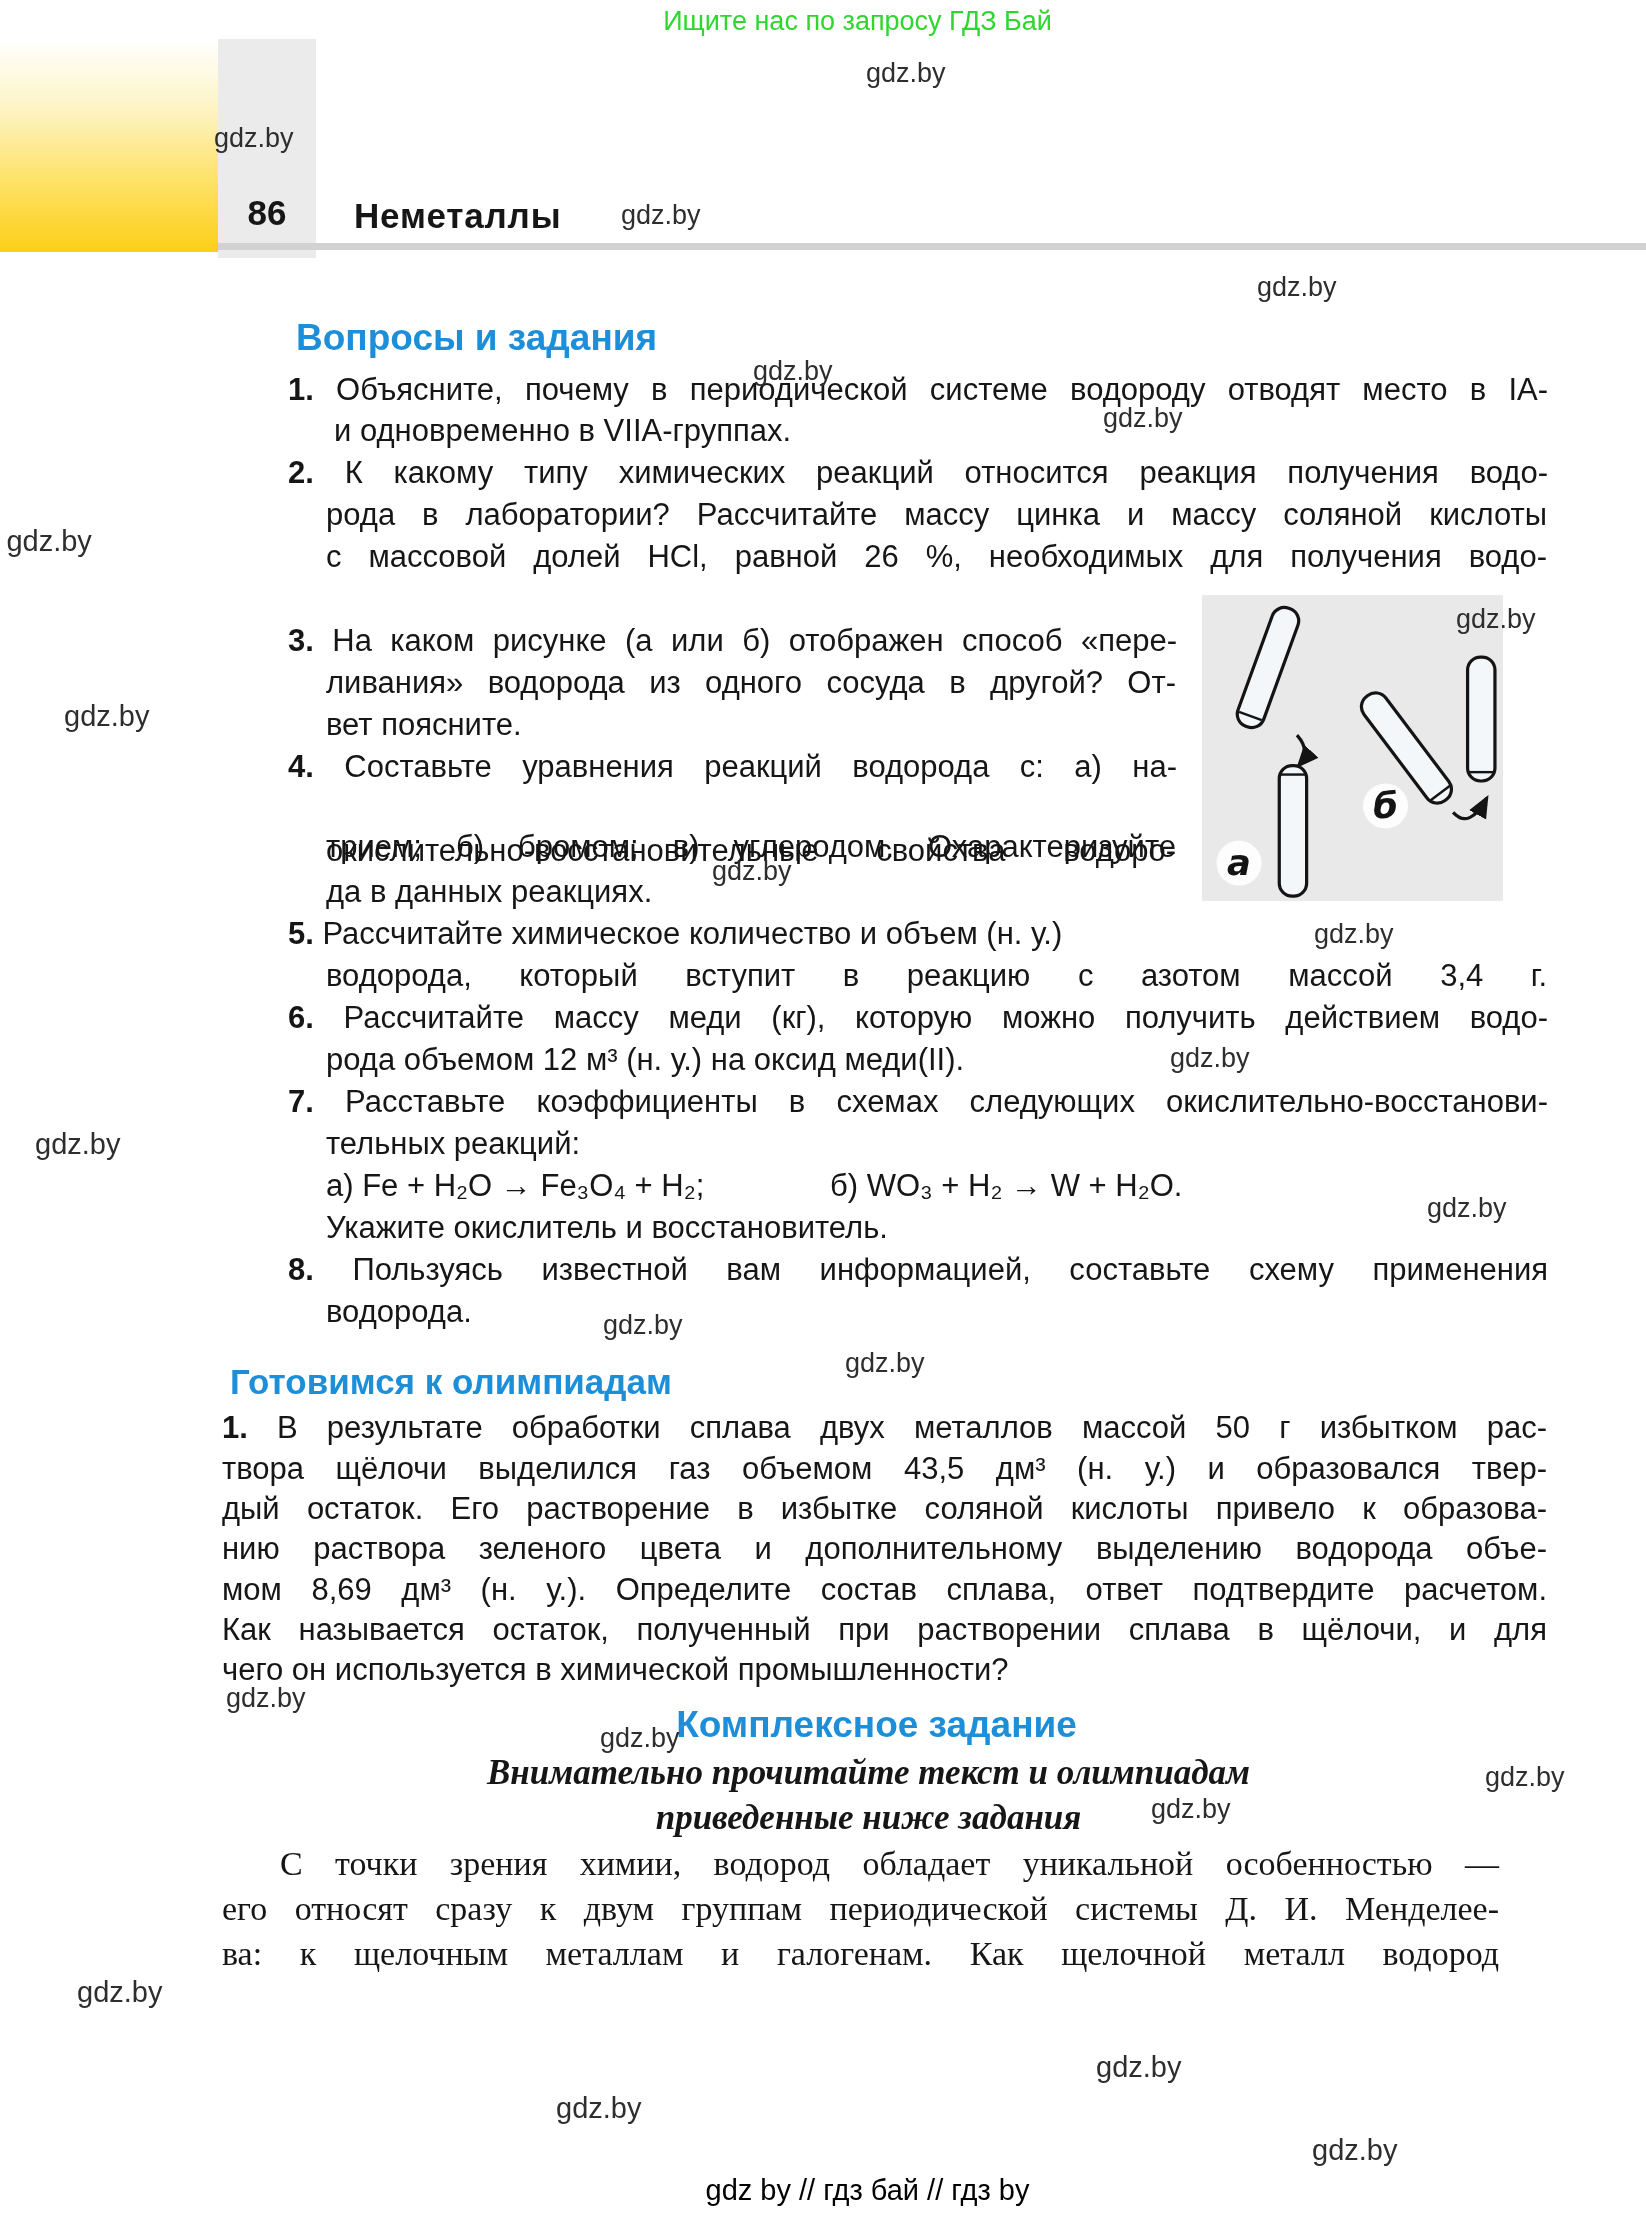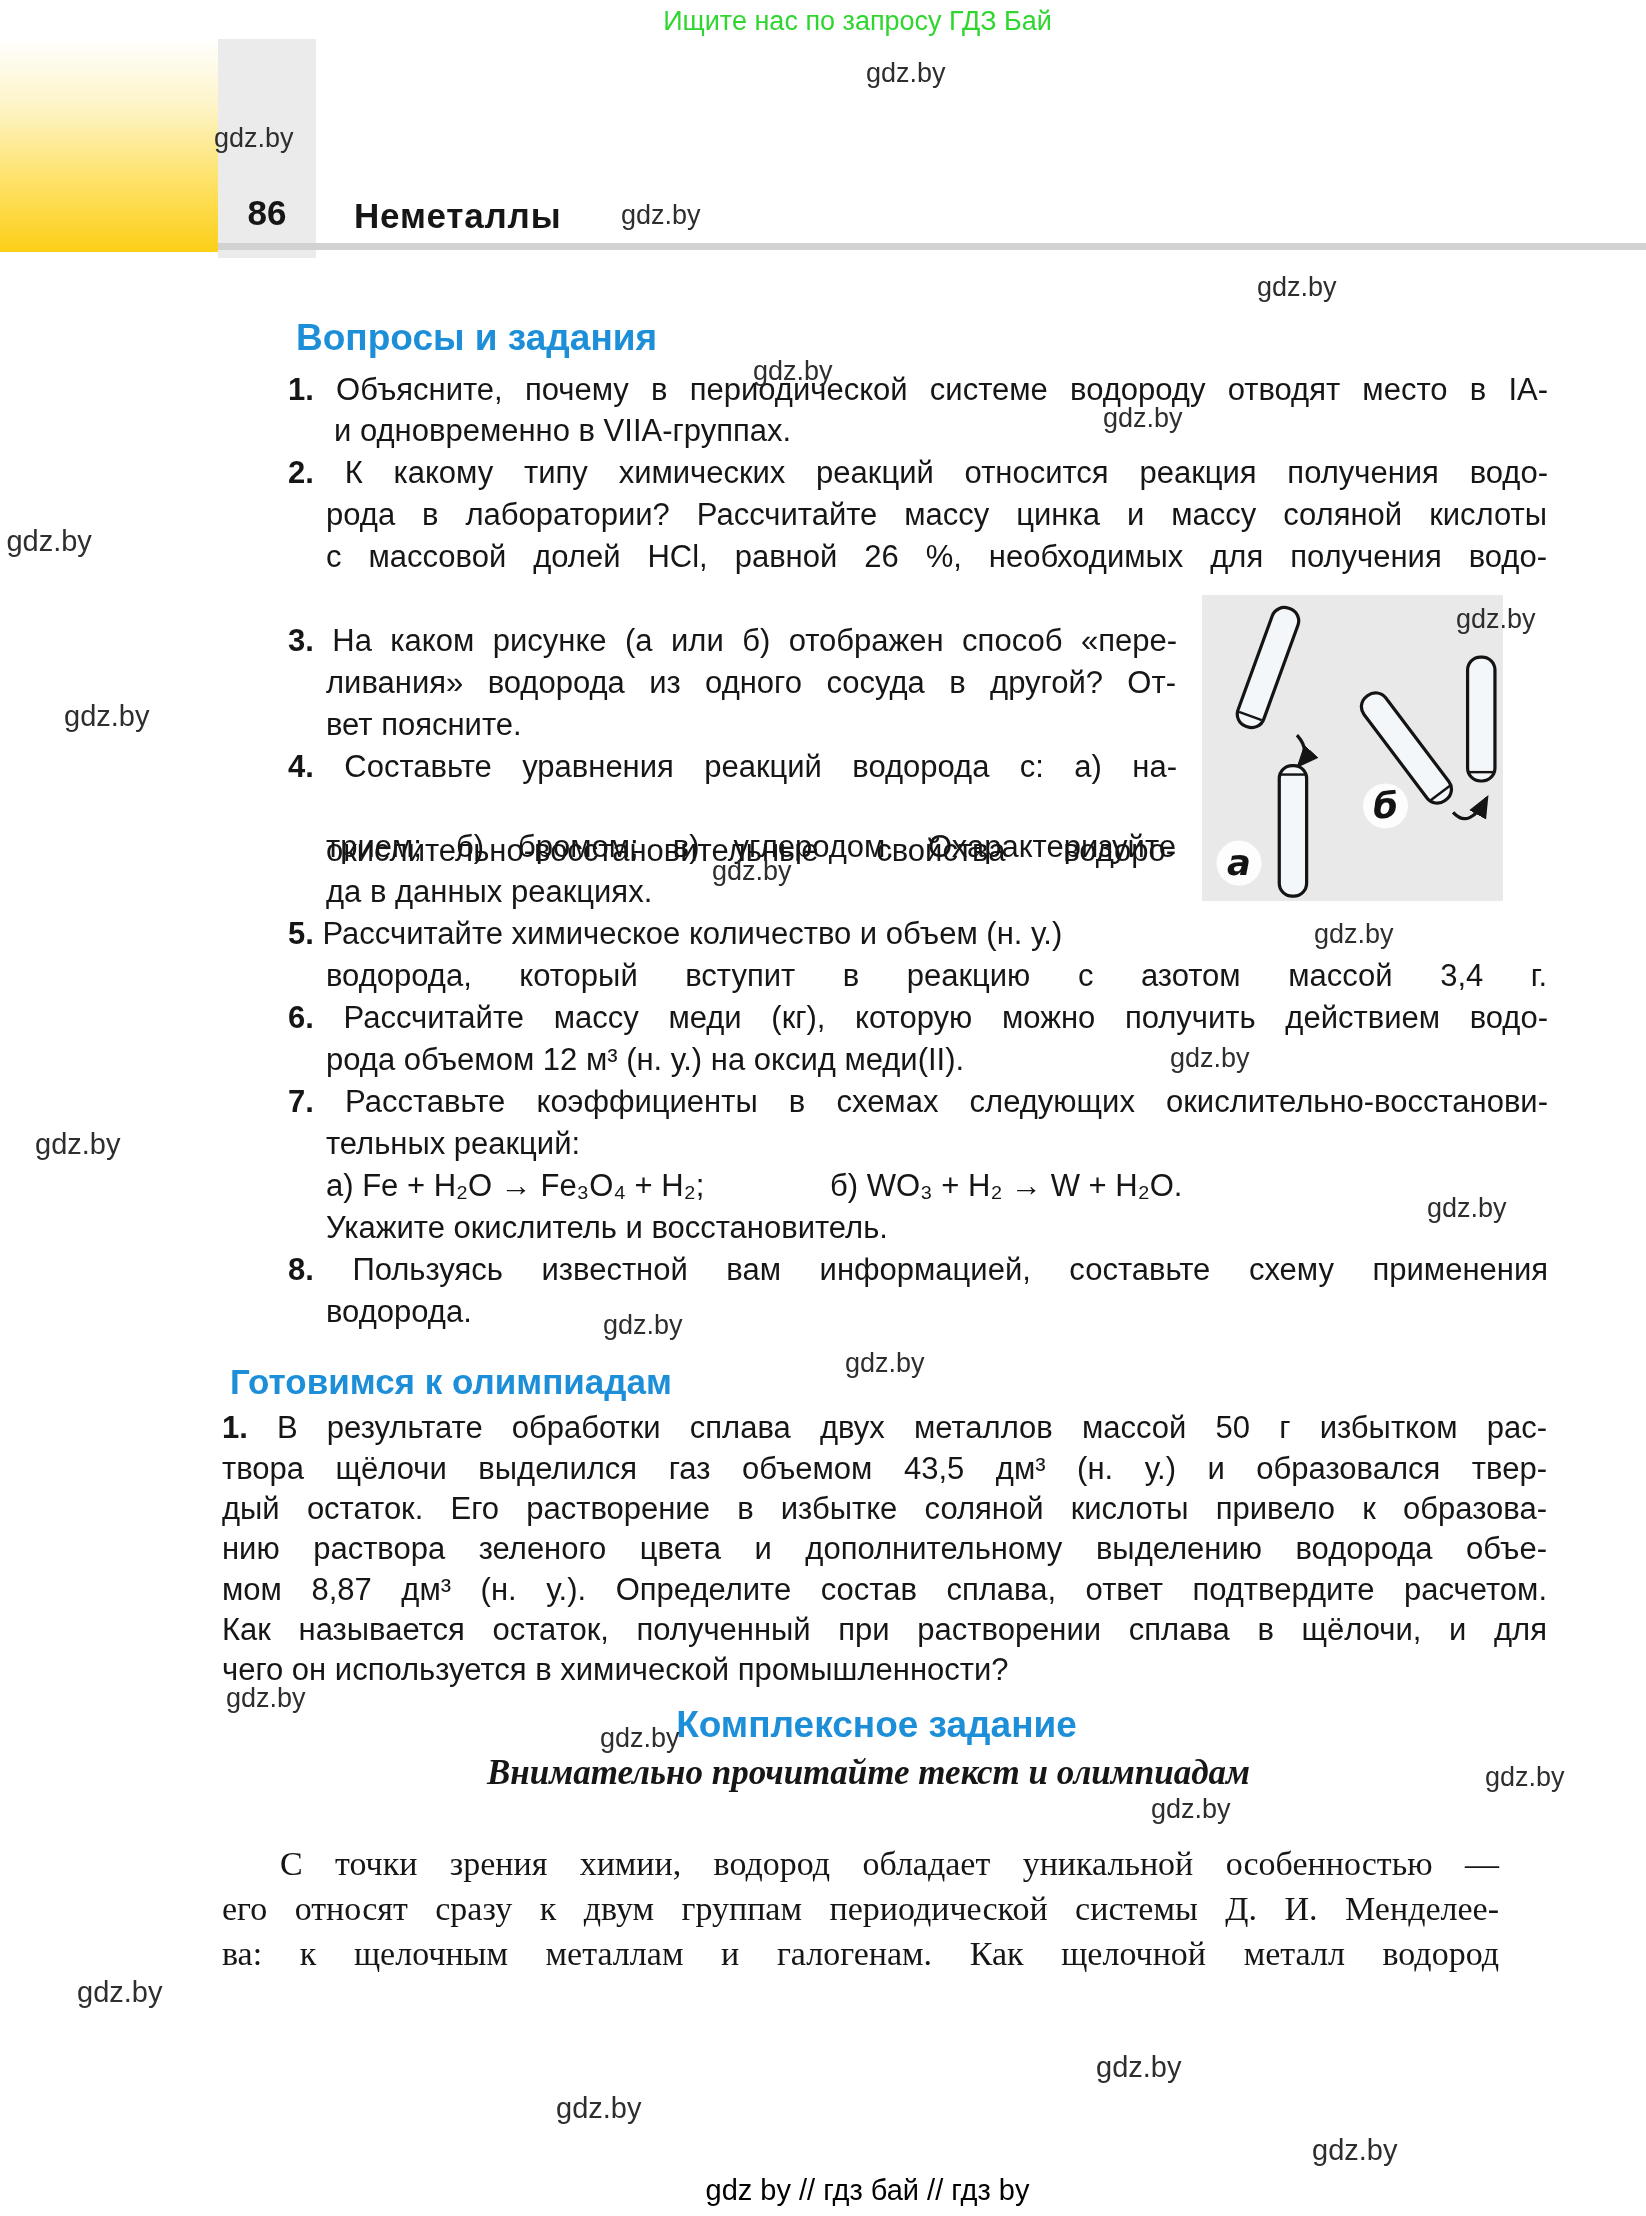--- a/index.html
+++ b/index.html
@@ -107,24 +107,25 @@
     <div class="tline" style="left: 326px; top: 1126px;">тельных реакций:</div>
     <div class="tline" style="left: 326px; top: 1168px;">а) Fe + H₂O → Fe₃O₄ + H₂;</div>
     <div class="tline" style="left: 830px; top: 1168px;">б) WO₃ + H₂ → W + H₂O.</div>
     <div class="tline" style="left: 326px; top: 1210px;">Укажите окислитель и восстановитель.</div>
     <div class="tline just" style="left: 288px; top: 1252px; width: 1260px;"><b>8. </b>Пользуясь известной вам информацией, составьте схему применения</div>
     <div class="tline" style="left: 326px; top: 1294px;">водорода.</div>
     <div class="tline just" style="left: 222px; top: 1410px; width: 1325px;"><b>1. </b>В результате обработки сплава двух металлов массой 50 г избытком рас-</div>
     <div class="tline just" style="left: 222px; top: 1451px; width: 1325px;">твора щёлочи выделился газ объемом 43,5 дм³ (н. у.) и образовался твер-</div>
     <div class="tline just" style="left: 222px; top: 1491px; width: 1325px;">дый остаток. Его растворение в избытке соляной кислоты привело к образова-</div>
     <div class="tline just" style="left: 222px; top: 1531px; width: 1325px;">нию раствора зеленого цвета и дополнительному выделению водорода объе-</div>
-    <div class="tline just" style="left: 222px; top: 1572px; width: 1325px;">мом 8,87 дм³ (н. у.). Определите состав сплава, ответ подтвердите расчетом.</div>
+    <div class="tline just" style="left: 222px; top: 1572px; width: 1325px;">мом 8,69 дм³ (н. у.). Определите состав сплава, ответ подтвердите расчетом.</div>
     <div class="tline just" style="left: 222px; top: 1612px; width: 1325px;">Как называется остаток, полученный при растворении сплава в щёлочи, и для</div>
     <div class="tline" style="left: 222px; top: 1652px;">чего он используется в химической промышленности?</div>
     <div class="tline ital" style="left: 222px; top: 1752px; width: 1293px;">Внимательно прочитайте текст и олимпиадам</div>
+    <div class="tline ital" style="left: 222px; top: 1797px; width: 1293px;">приведенные ниже задания</div>
     <div class="tline just serif" style="left: 222px; top: 1889px; width: 1277px;">его относят сразу к двум группам периодической системы Д. И. Менделее-</div>
     <div class="tline just serif" style="left: 280px; top: 1844px; width: 1219px;">С точки зрения химии, водород обладает уникальной особенностью —</div>
     <div class="tline just serif" style="left: 222px; top: 1934px; width: 1277px;">ва: к щелочным металлам и галогенам. Как щелочной металл водород</div>
     <div class="wm" style="left: 866px; top: 58px;">gdz.by</div>
     <div class="wm" style="left: 214px; top: 123px;">gdz.by</div>
     <div class="wm" style="left: 621px; top: 200px;">gdz.by</div>
     <div class="wm" style="left: 1257px; top: 272px;">gdz.by</div>
     <div class="wm" style="left: 753px; top: 356px;">gdz.by</div>
     <div class="wm" style="left: 1103px; top: 403px;">gdz.by</div>
     <div class="wm" style="left: 6.4px; top: 525px; font-size: 29px;">gdz.by</div>

